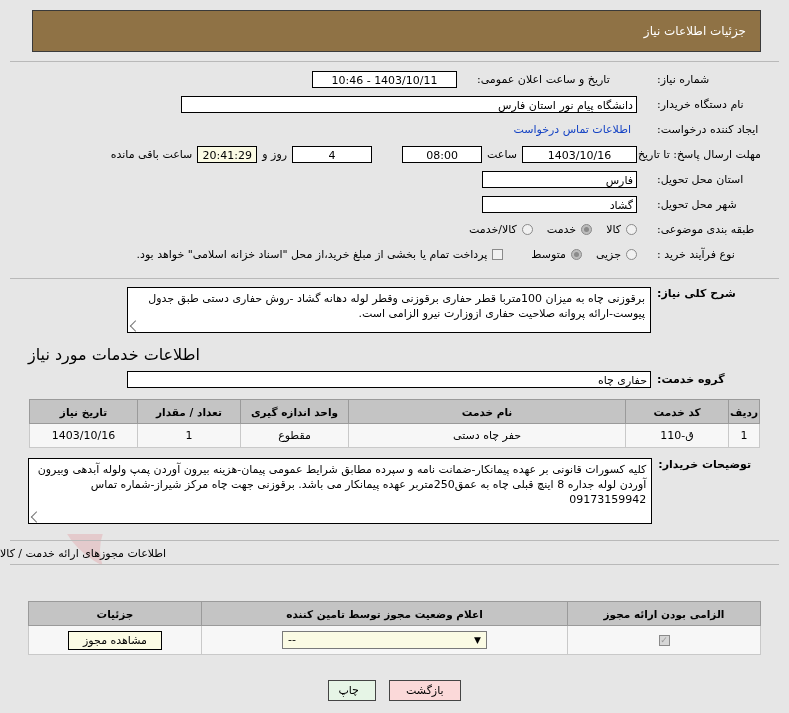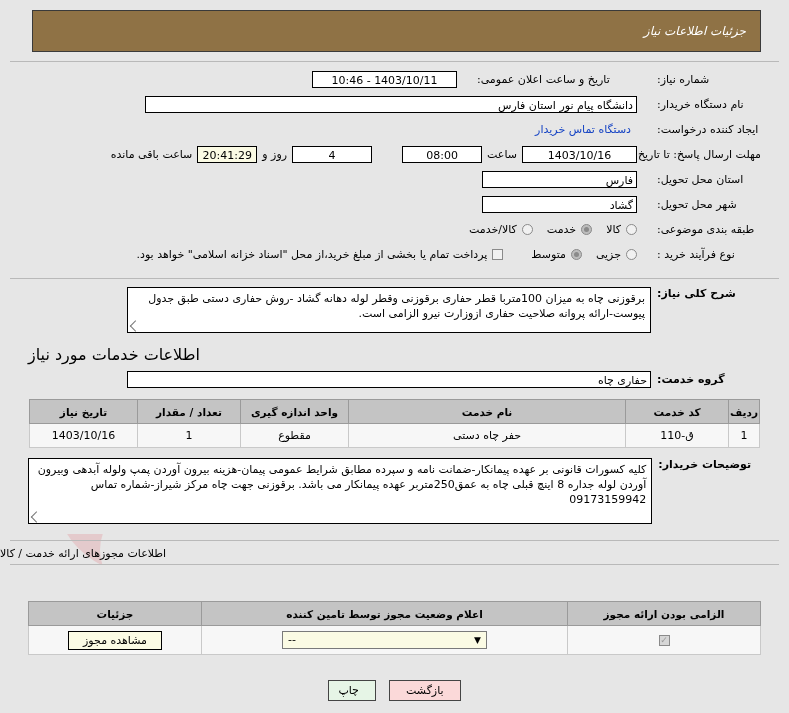--- a/index.html
+++ b/index.html
@@ -69,21 +69,21 @@
     position: absolute;
     left: 100px; top: 215px;
     width: 300px; height: 170px;
     border-radius: 50%;
     background: #e6e6e6;
   }
 
   .page { position: relative; z-index: 2; }
 
   
-  .title-bar-wrap { padding: 10px 28px 0 32px; font-style: italic; }
+  .title-bar-wrap { padding: 10px 28px 0 32px; }
   .title-bar {
     background: #8f7245;
     border: 1px solid #3a3a3a;
     color: #ffffff;
     height: 40px;
     line-height: 40px;
     padding: 0 14px;
     font-size: 12px;
     text-align: right;
   }
@@ -328,26 +328,26 @@
   <div class="panel">
 
     <div class="row">
       <div class="lbl lbl-w">شماره نیاز:</div>
       <div class="lbl" style="width:160px;text-align:left;">تاریخ و ساعت اعلان عمومی:</div>
       <div class="fld" style="width:145px">1403/10/11 - 10:46</div>
     </div>
 
     <div class="row">
       <div class="lbl lbl-w">نام دستگاه خریدار:</div>
-      <div class="fld rt" style="width:492px">دانشگاه پیام نور استان فارس</div>
+      <div class="fld rt" style="width:456px">دانشگاه پیام نور استان فارس</div>
     </div>
 
     <div class="row">
       <div class="lbl lbl-w">ایجاد کننده درخواست:</div>
-      <div class="link">دستگاه تماس خریدار</div>
+      <div class="link">اطلاعات تماس درخواست</div>
     </div>
 
     <div class="row">
       <div class="lbl lbl-w lbl-2l">مهلت ارسال پاسخ: تا تاریخ:</div>
       <div class="fld" style="width:115px">1403/10/16</div>
       <div class="plain">ساعت</div>
       <div class="fld" style="width:80px">08:00</div>
       <div style="width:30px"></div>
       <div class="fld" style="width:80px">4</div>
       <div class="plain">روز و</div>

